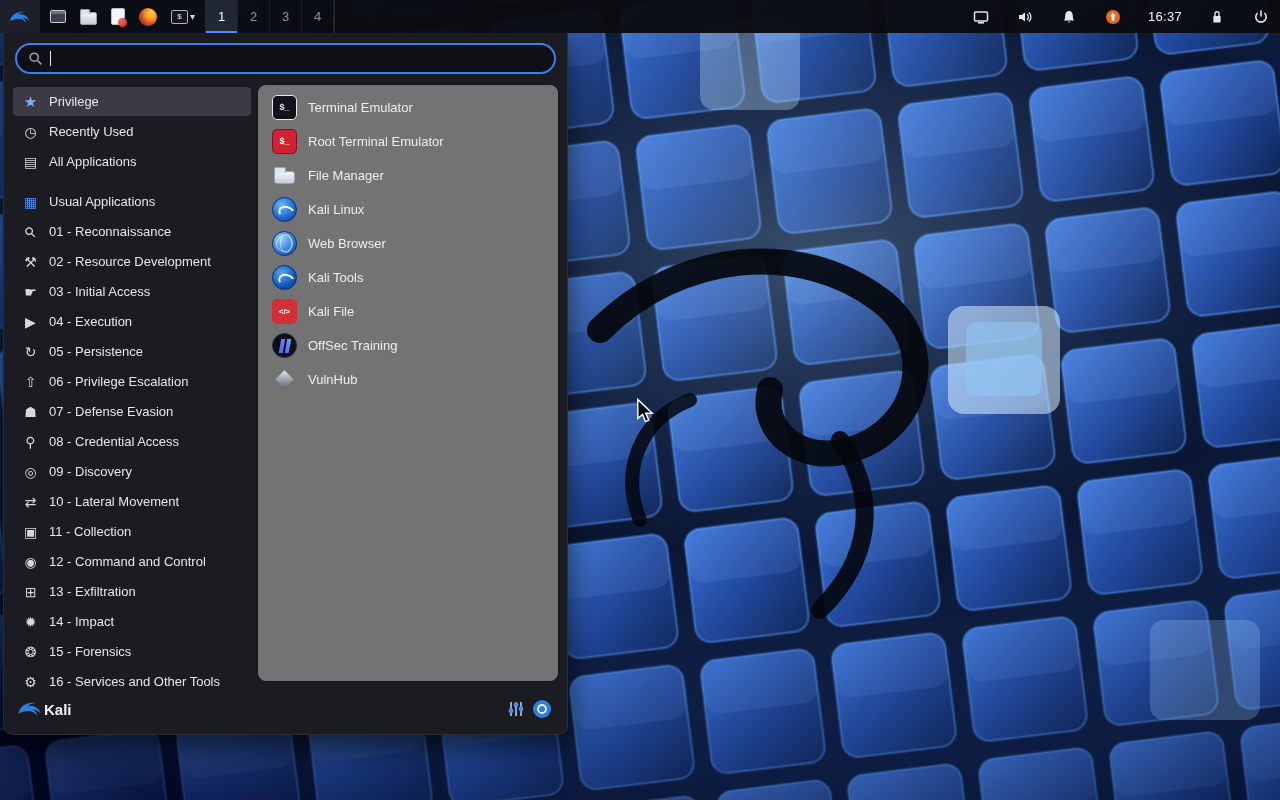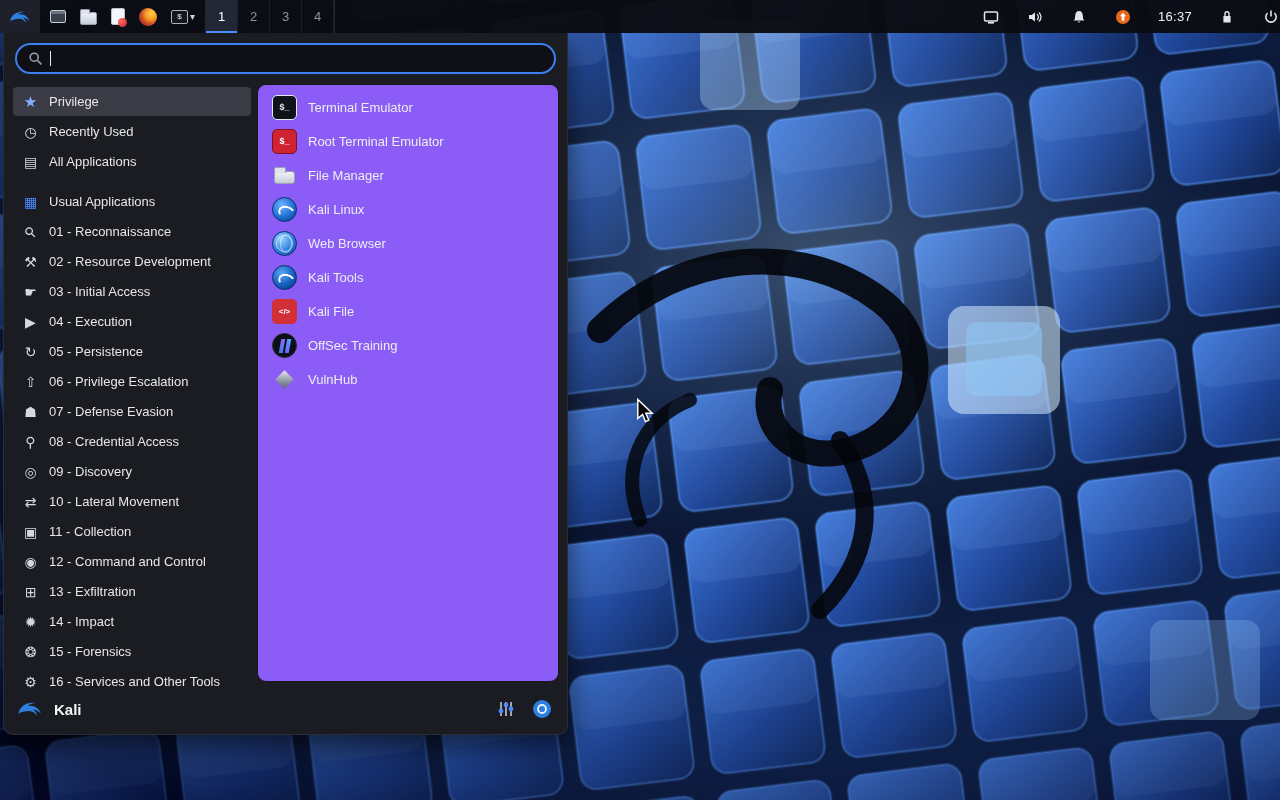--- a/index.html
+++ b/index.html
@@ -15,21 +15,21 @@
     background:rgba(10,11,16,0.96); display:flex; align-items:center; color:#e2e6ec; }
   .menu-btn { width:40px; height:33px; display:flex; align-items:center; justify-content:center;
     background:#1d2029; cursor:pointer; }
   .launchers { display:flex; align-items:center; height:33px; padding:0 4px; gap:2px; }
   .launcher { height:33px; padding:0 6px; display:flex; align-items:center; gap:2px; }
   .sep { width:1px; height:33px; background:#232734; }
   .workspaces { display:flex; height:33px; }
   .ws { width:32px; height:33px; display:flex; align-items:center; justify-content:center;
     font-size:13px; color:#8d93a0; border-right:1px solid #1c1f29; }
   .ws.active { color:#fff; background:#222735; box-shadow:inset 0 -2px 0 #4a8cff; }
-  .tray { margin-left:auto; display:flex; align-items:center; gap:26px; height:33px; }
+  .tray { margin-left:auto; display:flex; align-items:center; gap:26px; padding-right:10px; height:33px; }
   .tray-ic { display:flex; align-items:center; justify-content:center; width:18px; height:18px; }
   .clock { font-size:13px; color:#f0f2f6; letter-spacing:.3px; }
 
   
   .l-window { width:16px; height:13px; background:#3a404d; border:1px solid #c9ced8; border-radius:2px; position:relative; }
   .l-window::before { content:""; position:absolute; left:0; right:0; top:0; height:3px; background:#6a7180; }
   .l-folder { width:17px; height:13px; background:linear-gradient(180deg,#f0f2f7,#c6ccd8); border:1px solid #98a0b0; border-radius:2px; position:relative; margin-top:3px; }
   .l-folder::before { content:""; position:absolute; left:-1px; top:-4px; width:8px; height:4px; background:#dfe3ec; border:1px solid #98a0b0; border-bottom:none; border-radius:2px 2px 0 0; }
   .l-page { width:14px; height:17px; background:#f4f6f9; border:1px solid #b9c0cc; border-radius:2px; position:relative; }
   .l-page::after { content:""; position:absolute; right:-3px; bottom:-3px; width:9px; height:9px; border-radius:50%; background:radial-gradient(circle at 35% 35%,#ff6a5e,#c51f2e); }
@@ -58,21 +58,21 @@
   .cat-row { height:29px; flex:none; display:flex; align-items:center; gap:9px; padding:0 8px;
     border-radius:4px; color:#e6e7ea; font-size:13px; cursor:default; }
   .cat-row.sel { background:#3a3b44; }
   .cat-gap { height:9px; flex:none; }
   .cicon { width:19px; flex:none; text-align:center; font-size:14px; color:#d6d9de; line-height:1; }
   .c-star { color:#7fb0ff; font-size:15px; }
   .c-grid { color:#4a8cff; }
   .rot-mag { transform:rotate(-45deg); display:inline-block; }
   .clbl { white-space:nowrap; overflow:hidden; text-overflow:ellipsis; }
 
-  .apps { flex:1; background:#8b5cf6; border:1px solid #17181d; border-radius:9px; padding:5px 4px; overflow:hidden; }
+  .apps { flex:1; background:#737373; border:1px solid #17181d; border-radius:9px; padding:5px 4px; overflow:hidden; }
   .app-row { height:34px; display:flex; align-items:center; gap:11px; padding:0 10px; border-radius:4px;
     color:#eceef1; font-size:13px; }
   .albl { white-space:nowrap; }
 
   .aicon { position:relative; width:25px; height:25px; border-radius:5px; flex:none;
     display:flex; align-items:center; justify-content:center; }
   .ic-terminal { background:#101319; border:1px solid #e6e8ec; color:#dfe3e8; }
   .ic-terminal::before { content:"$_"; font-size:9px; font-weight:bold; }
   .ic-rootterm { background:#cf2233; border:1px solid #7e1220; color:#fff; }
   .ic-rootterm::before { content:"$_"; font-size:9px; font-weight:bold; }
@@ -106,21 +106,21 @@
   .ic-offsec::before { content:""; position:absolute; left:7px; top:5px; width:4px; height:14px;
     background:linear-gradient(180deg,#8a66ff,#3b7df0); transform:skewX(-10deg); }
   .ic-offsec::after { content:""; position:absolute; left:13px; top:5px; width:4px; height:14px;
     background:linear-gradient(180deg,#49a7ff,#7a5cff); transform:skewX(-10deg); }
   .ic-exploitdb::before { content:"✸"; color:#ff7b1f; font-size:19px; text-shadow:0 0 2px #8f3700; }
   .ic-exploitdb::after { content:""; position:absolute; left:3px; top:11px; width:19px; height:3px;
     background:#1c1c22; transform:rotate(-35deg); }
   .ic-vulnhub::before { content:""; position:absolute; left:6px; top:6px; width:13px; height:13px;
     transform:rotate(45deg); background:linear-gradient(135deg,#e8ebef,#9aa2ad 50%,#5f6670); }
 
-  .menu-footer { height:46px; display:flex; align-items:center; gap:10px; padding:0 12px 4px 12px; }
+  .menu-footer { height:46px; display:flex; align-items:center; padding:0 12px 4px 12px; }
   .user-name { font-size:15px; font-weight:bold; color:#f2f4f7; }
   .footer-spacer { flex:1; }
   .f-ic { display:flex; align-items:center; justify-content:center; width:26px; height:26px; border-radius:4px; }
 
   
   .cursor { position:absolute; left:636px; top:398px; z-index:10; pointer-events:none; }
 </style>
 </head>
 <body>
 

